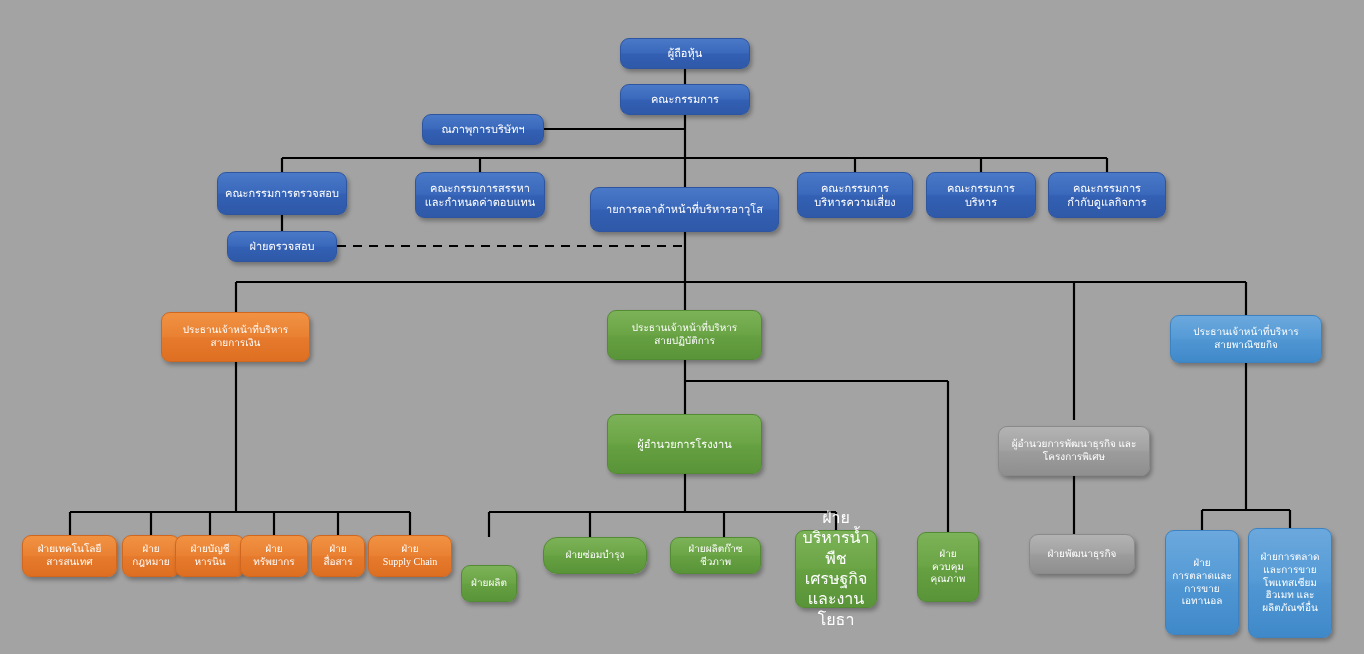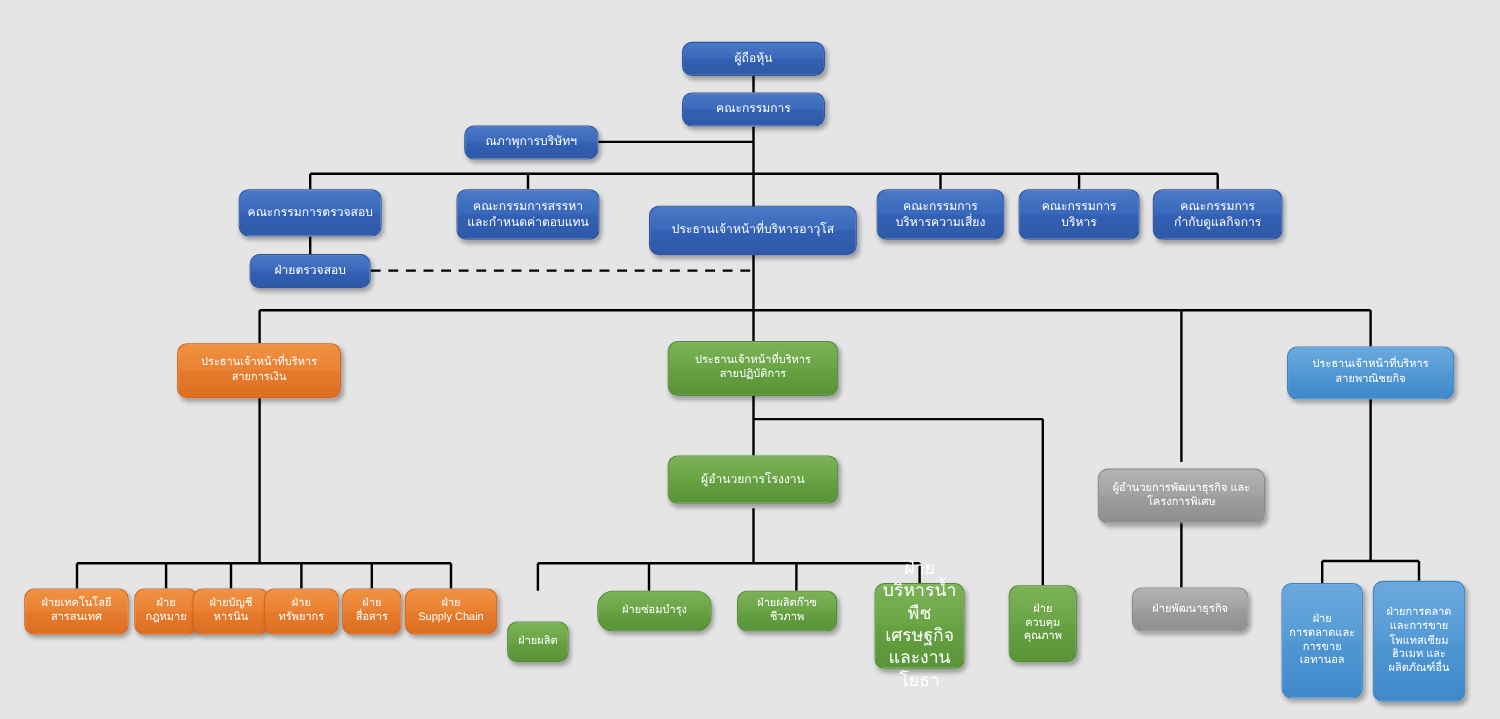--- a/index.html
+++ b/index.html
@@ -5,22 +5,22 @@
 <style>
   html, body {
     margin: 0;
     padding: 0;
     background: #ffffff;
   }
   #chart-root {
     position: relative;
     width: 1364px;
     height: 654px;
-    background: #e5e5e5;
-    font-family: Liberation Sans, sans-serif;
+    background: #a3a3a3;
+    font-family: Liberation Serif, serif;
     overflow: hidden;
   }
   #edge-layer {
     position: absolute;
     left: 0;
     top: 0;
     width: 1364px;
     height: 654px;
     pointer-events: none;
   }
@@ -117,28 +117,28 @@
       <div class="node c-blue" style="left: 217px; top: 172px; width: 130px; height: 43px; font-size: 11px;"><span class="node-text">คณะกรรมการตรวจสอบ</span></div>
       <div class="node c-blue" style="left: 415px; top: 172px; width: 130px; height: 46px; font-size: 11px;"><span class="node-text">คณะกรรมการสรรหา
 และกำหนดค่าตอบแทน</span></div>
       <div class="node c-blue" style="left: 227px; top: 231px; width: 110px; height: 31px; font-size: 11px;"><span class="node-text">ฝ่ายตรวจสอบ</span></div>
       <div class="node c-blue" style="left: 797px; top: 172px; width: 116px; height: 46px; font-size: 11px;"><span class="node-text">คณะกรรมการ
 บริหารความเสี่ยง</span></div>
       <div class="node c-blue" style="left: 926px; top: 172px; width: 110px; height: 46px; font-size: 11px;"><span class="node-text">คณะกรรมการ
 บริหาร</span></div>
       <div class="node c-blue" style="left: 1048px; top: 172px; width: 118px; height: 46px; font-size: 11px;"><span class="node-text">คณะกรรมการ
 กำกับดูแลกิจการ</span></div>
-      <div class="node c-blue" style="left: 590px; top: 187px; width: 189px; height: 45px; font-size: 11px;"><span class="node-text">ประธานเจ้าหน้าที่บริหารอาวุโส</span></div>
+      <div class="node c-blue" style="left: 590px; top: 187px; width: 189px; height: 45px; font-size: 11px;"><span class="node-text">ายการตลาด้าหน้าที่บริหารอาวุโส</span></div>
       <div class="node c-orange" style="left: 161px; top: 312px; width: 149px; height: 50px; font-size: 10px;"><span class="node-text">ประธานเจ้าหน้าที่บริหาร
 สายการเงิน</span></div>
       <div class="node c-green" style="left: 607px; top: 310px; width: 155px; height: 50px; font-size: 10px;"><span class="node-text">ประธานเจ้าหน้าที่บริหาร
 สายปฏิบัติการ</span></div>
       <div class="node c-ltblue" style="left: 1170px; top: 315px; width: 152px; height: 48px; font-size: 10px;"><span class="node-text">ประธานเจ้าหน้าที่บริหาร
 สายพาณิชยกิจ</span></div>
-      <div class="node c-green" style="left: 607px; top: 414px; width: 155px; height: 44px; font-size: 11px;"><span class="node-text">ผู้อำนวยการโรงงาน</span></div>
+      <div class="node c-green" style="left: 607px; top: 414px; width: 155px; height: 60px; font-size: 11px;"><span class="node-text">ผู้อำนวยการโรงงาน</span></div>
       <div class="node c-gray" style="left: 998px; top: 426px; width: 152px; height: 50px; font-size: 10px;"><span class="node-text">ผู้อำนวยการพัฒนาธุรกิจ และ
 โครงการพิเศษ</span></div>
       <div class="node c-orange" style="left: 22px; top: 535px; width: 95px; height: 42px; font-size: 10px;"><span class="node-text">ฝ่ายเทคโนโลยี
 สารสนเทศ</span></div>
       <div class="node c-orange" style="left: 122px; top: 535px; width: 58px; height: 42px; font-size: 10px;"><span class="node-text">ฝ่าย
 กฎหมาย</span></div>
       <div class="node c-orange" style="left: 175px; top: 535px; width: 70px; height: 42px; font-size: 10px;"><span class="node-text">ฝ่ายบัญชี
 หารนิน</span></div>
       <div class="node c-orange" style="left: 240px; top: 535px; width: 68px; height: 42px; font-size: 10px;"><span class="node-text">ฝ่าย
 ทรัพยากร</span></div>

